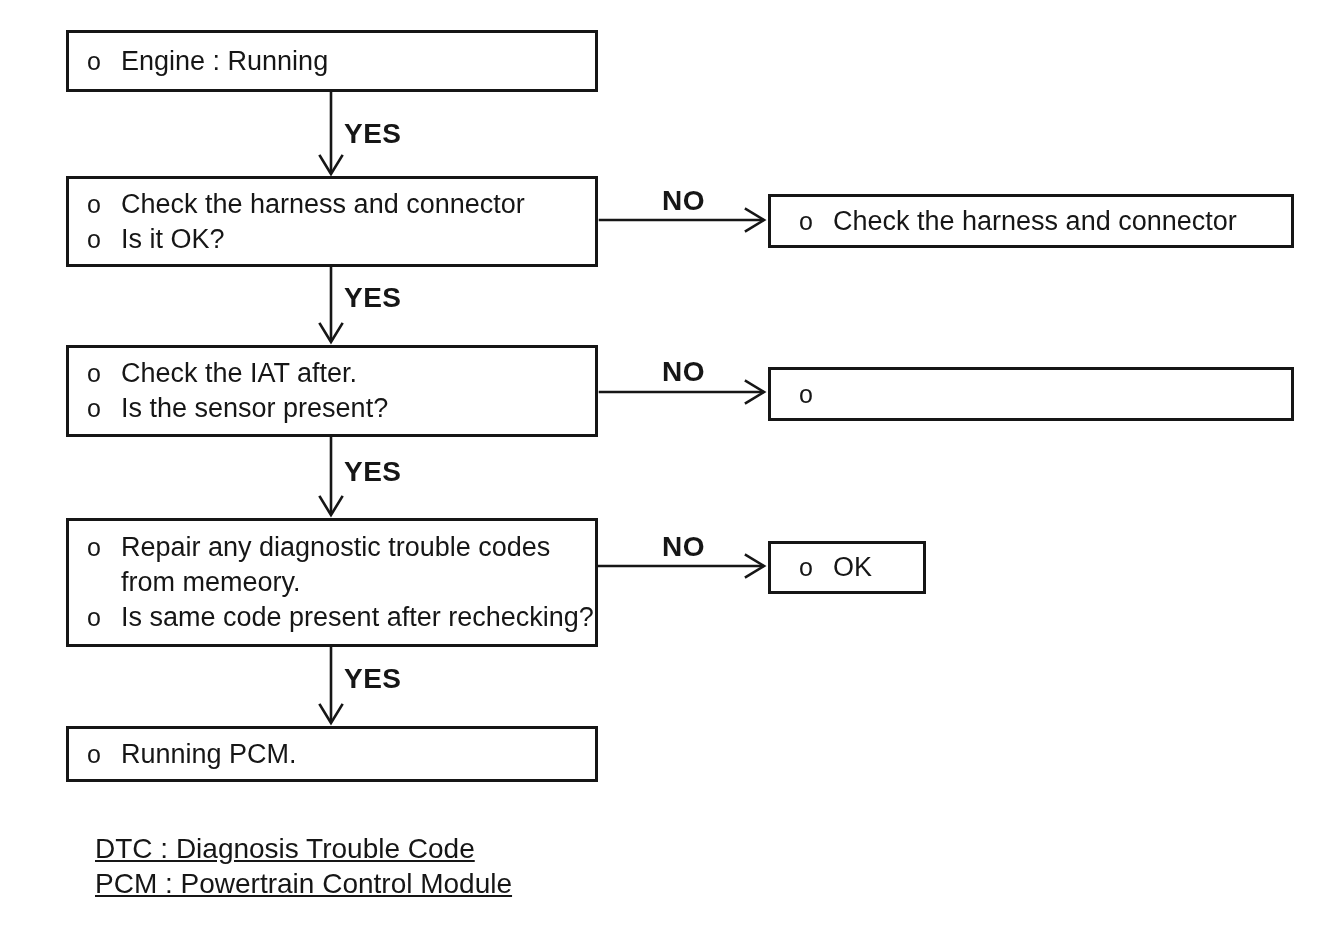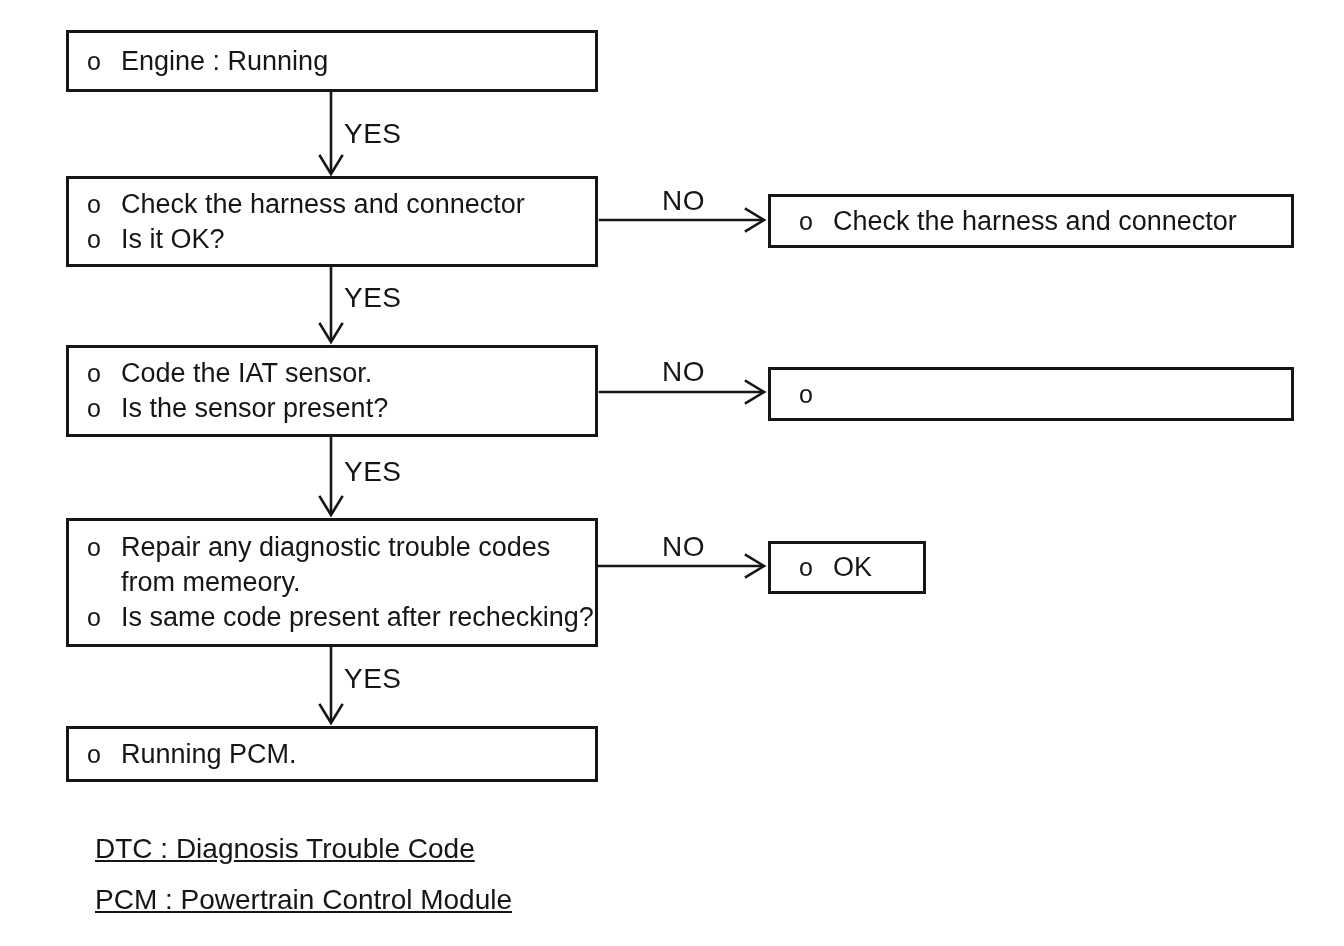--- a/index.html
+++ b/index.html
@@ -55,21 +55,21 @@
   }
   .bullet {
     display: inline-block;
     width: 34px;
     flex: 0 0 34px;
     font-size: 25px;
   }
   .edge-label {
     position: absolute;
     font-size: 28px;
-    font-weight: 400;
+    font-weight: 700;
     letter-spacing: 0.5px;
     white-space: nowrap;
   }
   .legend {
     position: absolute;
     left: 95px;
     font-size: 28px;
     white-space: nowrap;
     text-decoration: underline;
   }
@@ -112,21 +112,21 @@
     </div>
     <div class="line">
       <span class="bullet">o</span>
       <span class="txt">Is it OK?</span>
     </div>
   </div>
 
   <div class="box step" style="top:345px; height:92px;">
     <div class="line">
       <span class="bullet">o</span>
-      <span class="txt">Code the IAT sensor.</span>
+      <span class="txt">Check the IAT after.</span>
     </div>
     <div class="line">
       <span class="bullet">o</span>
       <span class="txt">Is the sensor present?</span>
     </div>
   </div>
 
   <div class="box step" style="top:518px; height:129px;">
     <div class="line">
       <span class="bullet">o</span>
@@ -171,15 +171,15 @@
 
   <div class="edge-label" style="left:344px; top:118px;">YES</div>
   <div class="edge-label" style="left:344px; top:282px;">YES</div>
   <div class="edge-label" style="left:344px; top:456px;">YES</div>
   <div class="edge-label" style="left:344px; top:663px;">YES</div>
   <div class="edge-label" style="left:662px; top:185px;">NO</div>
   <div class="edge-label" style="left:662px; top:356px;">NO</div>
   <div class="edge-label" style="left:662px; top:531px;">NO</div>
 
   <div class="legend" style="top:833px;">DTC : Diagnosis Trouble Code</div>
-  <div class="legend" style="top:868px;margin-top:16px;">PCM : Powertrain Control Module</div>
+  <div class="legend" style="top:868px;">PCM : Powertrain Control Module</div>
 
 </div>
 
 </body></html>

